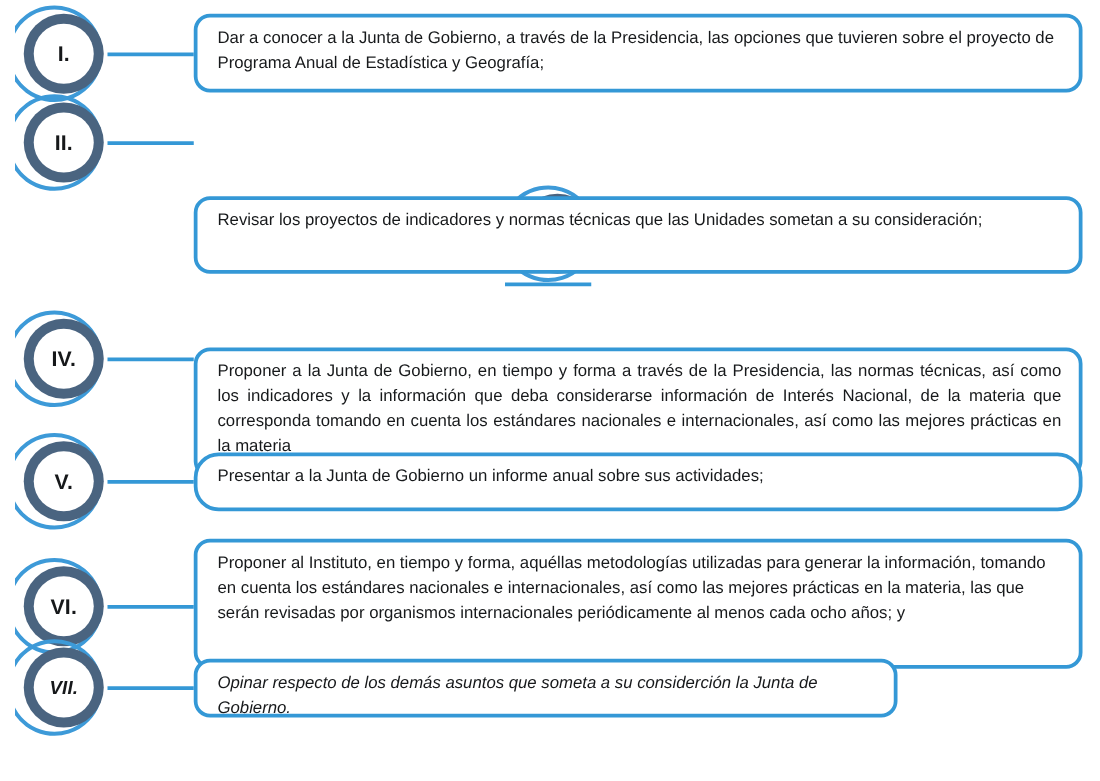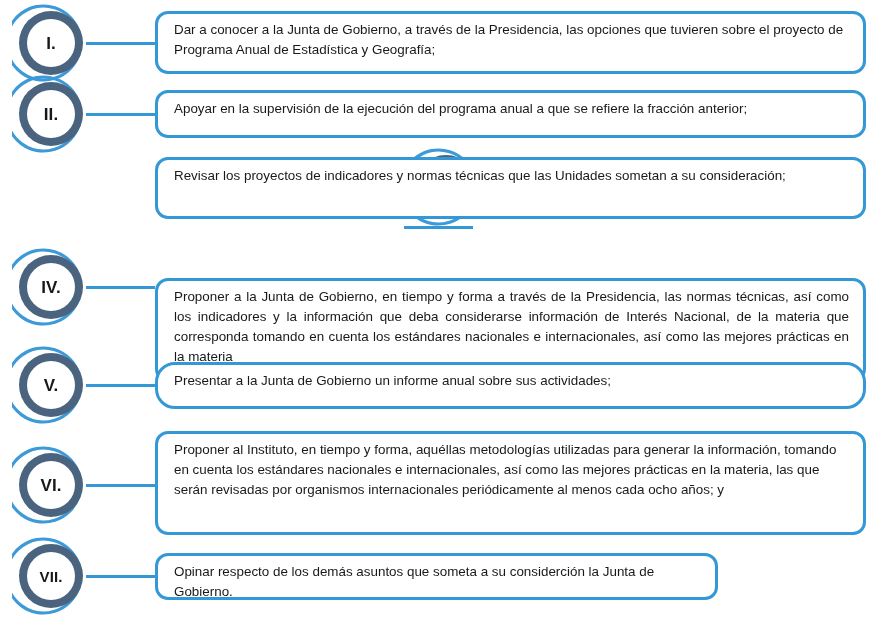--- a/index.html
+++ b/index.html
@@ -127,23 +127,20 @@
             <path d="M 66.6 27.2 A 37 37 0 1 0 66.6 50.8" fill="none" stroke="#3d9ad8" stroke-width="3.2" stroke-linecap="round"></path>
           </svg>
         </div>
         <div class="ring-inner">
           <div class="core">
             <span class="numeral">II.</span>
           </div>
         </div>
       </div>
       <div class="connector" style="width: 69px;"></div>
-      <div class="box" style="position: absolute; left: 155px; width: 711px; top: 15px; height: 48px;">
-        <div class="box-text">Apoyar en la supervisión de la ejecución del programa anual a que se refiere la fracción anterior;</div>
-      </div>
     </div>
     <div class="row" style="top: 148px; height: 78px; flex-direction: column;">
       <div class="badge small">
         <div class="ring-outer">
           <svg viewBox="0 0 78 78" xmlns="http://www.w3.org/2000/svg">
             <path d="M 66.6 27.2 A 37 37 0 1 0 66.6 50.8" fill="none" stroke="#3d9ad8" stroke-width="3.2" stroke-linecap="round"></path>
           </svg>
         </div>
         <div class="ring-inner">
           <div class="core">
@@ -203,21 +200,21 @@
           <div class="core">
             <span class="numeral">VI.</span>
           </div>
         </div>
       </div>
       <div class="connector" style="width: 69px;"></div>
       <div class="box" style="position: absolute; left: 155px; width: 711px; top: -15px; height: 104px; padding-left: 16px;">
         <div class="box-text">Proponer al Instituto, en tiempo y forma, aquéllas metodologías utilizadas para generar la información, tomando en cuenta los estándares nacionales e internacionales, así como las mejores prácticas en la materia, las que serán revisadas por organismos internacionales periódicamente al menos cada ocho años; y</div>
       </div>
     </div>
-    <div class="row" style="top: 537px; height: 78px;">
+    <div class="row" style="top: 511px; height: 78px; font-style: italic;">
       <div class="badge small">
         <div class="ring-outer">
           <svg viewBox="0 0 78 78" xmlns="http://www.w3.org/2000/svg">
             <path d="M 66.6 27.2 A 37 37 0 1 0 66.6 50.8" fill="none" stroke="#3d9ad8" stroke-width="3.2" stroke-linecap="round"></path>
           </svg>
         </div>
         <div class="ring-inner">
           <div class="core">
             <span class="numeral">VII.</span>
           </div>

